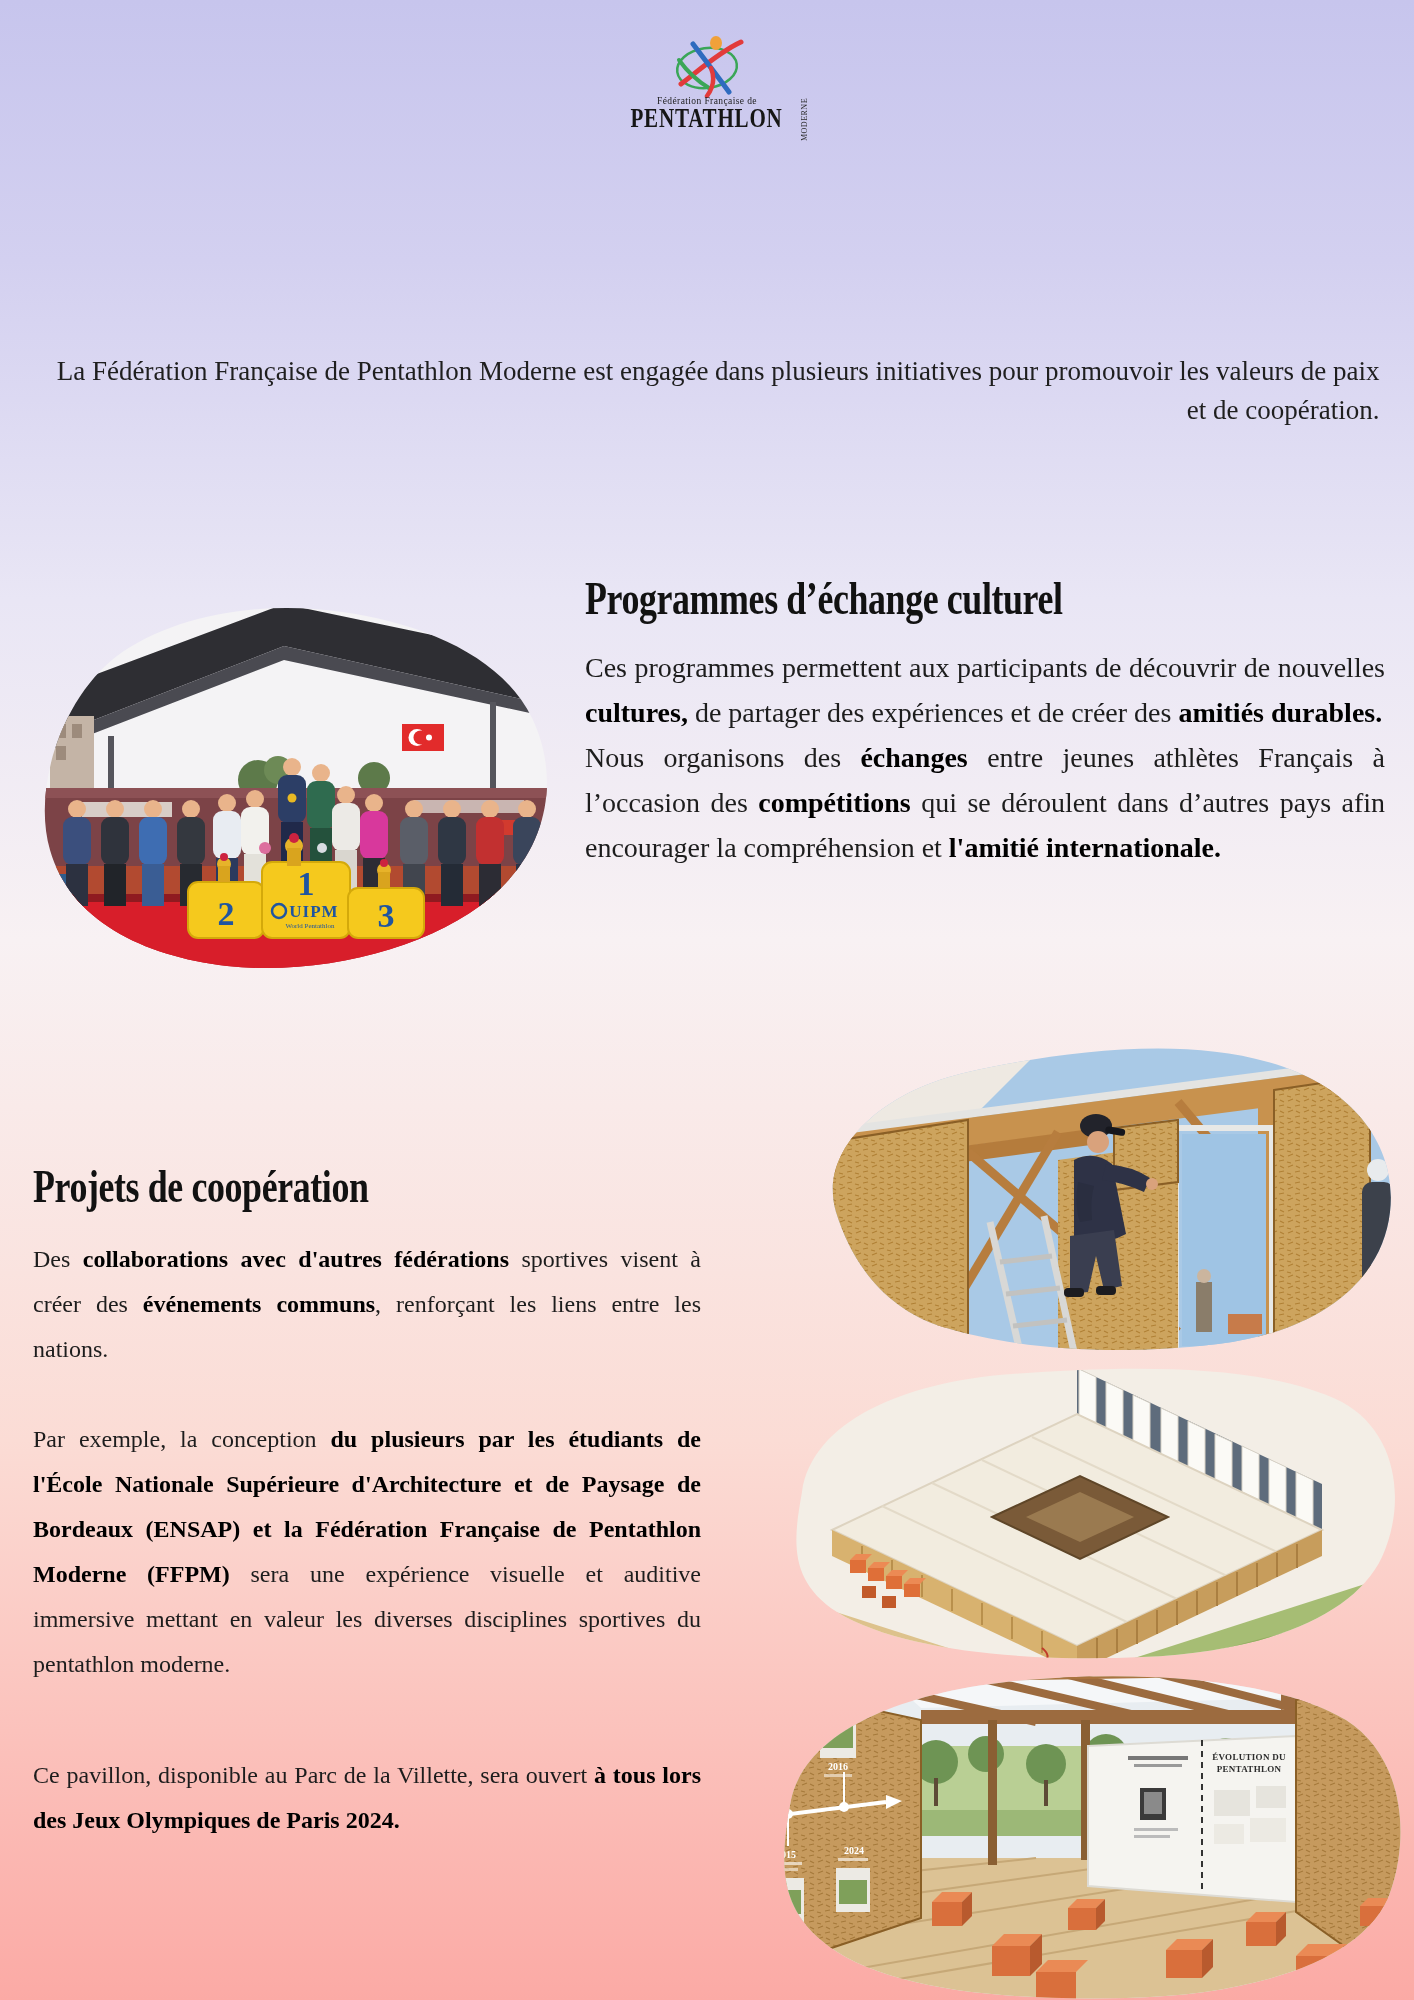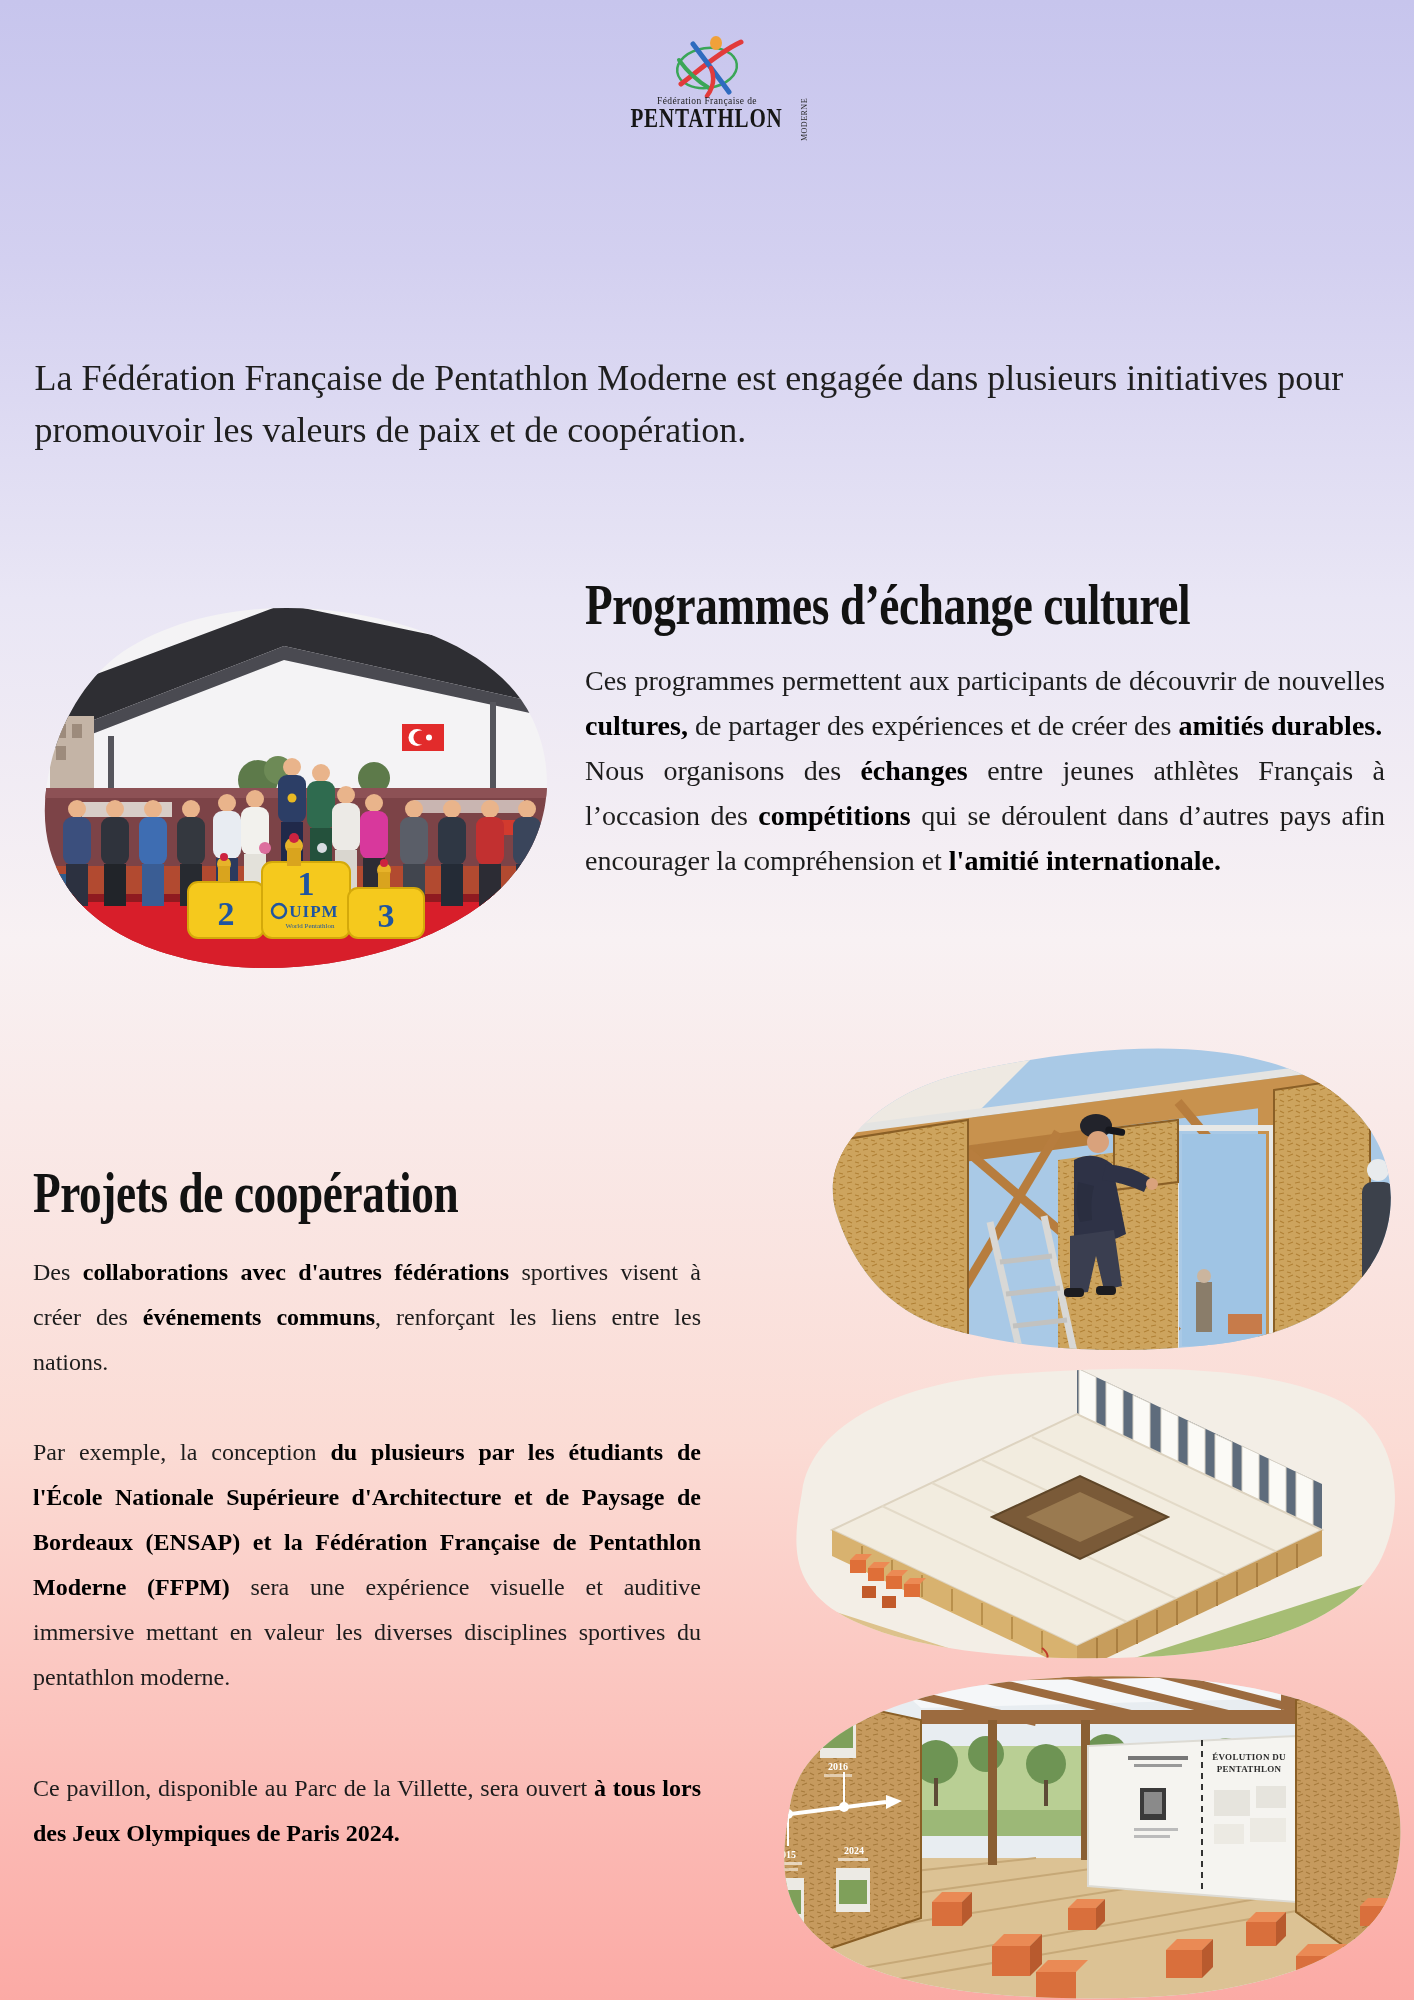--- a/index.html
+++ b/index.html
@@ -18,23 +18,23 @@
   .logo-vertical{position:absolute;right:-22px;bottom:8px;font-size:8px;color:#2a2a2a;
     transform:rotate(-90deg);transform-origin:center;letter-spacing:.5px;}
   
   .title-wrap{position:absolute;top:180px;left:0;width:100%;display:flex;justify-content:center;}
   .title-wrap span{
     white-space:nowrap;font-size:66px;font-weight:800;line-height:1.1;
     transform:scaleX(.70);transform-origin:center;letter-spacing:0;
     text-shadow:3px 4px 0 rgba(110,60,120,.28);
   }
   .subtitle{position:absolute;top:352px;left:50%;transform:translateX(-50%);
-    width:1345px;text-align:left;font-size:36px;line-height:1.45;color:#1f1f1f;}
+    width:1345px;text-align:right;font-size:27px;line-height:1.45;color:#1f1f1f;}
   
-  .h2{font-size:58px;font-weight:800;color:#121212;margin:0;line-height:1.05;}
+  .h2{font-size:46px;font-weight:800;color:#121212;margin:0;line-height:1.05;}
   .h2 span{display:inline-block;white-space:nowrap;transform:scaleX(.78);transform-origin:left center;letter-spacing:-.5px;}
   
   .sec1{position:absolute;left:585px;top:575px;width:800px;}
   .sec1 p{margin:22px 0 0;text-align:justify;font-size:28px;line-height:45px;color:#1d1d1d;}
   .sec1 p + p{margin-top:0;}
   .sec2{position:absolute;left:33px;top:1163px;width:668px;}
   .sec2 p{margin:0;text-align:justify;font-size:24px;line-height:45px;color:#1d1d1d;}
   .sec2 .p1{margin-top:26px;}
   .sec2 .p2{margin-top:45px;}
   .sec2 .p3{margin-top:66px;}

